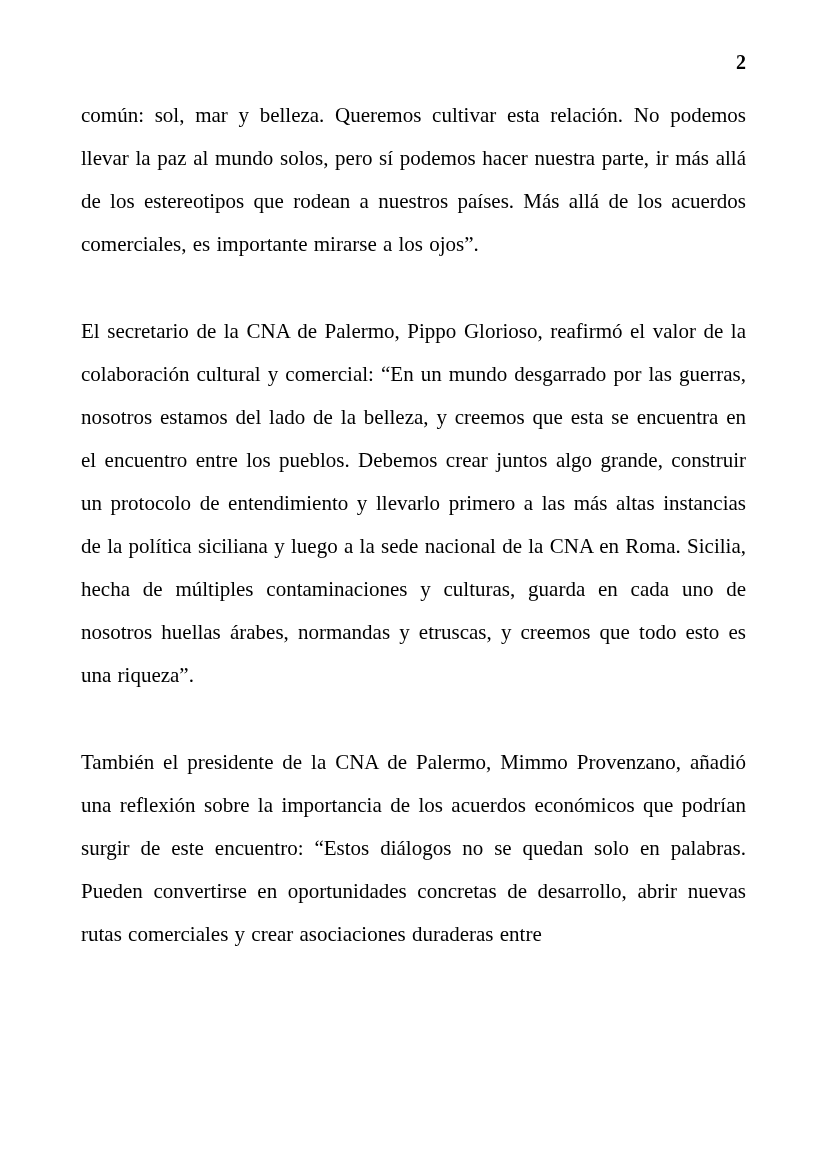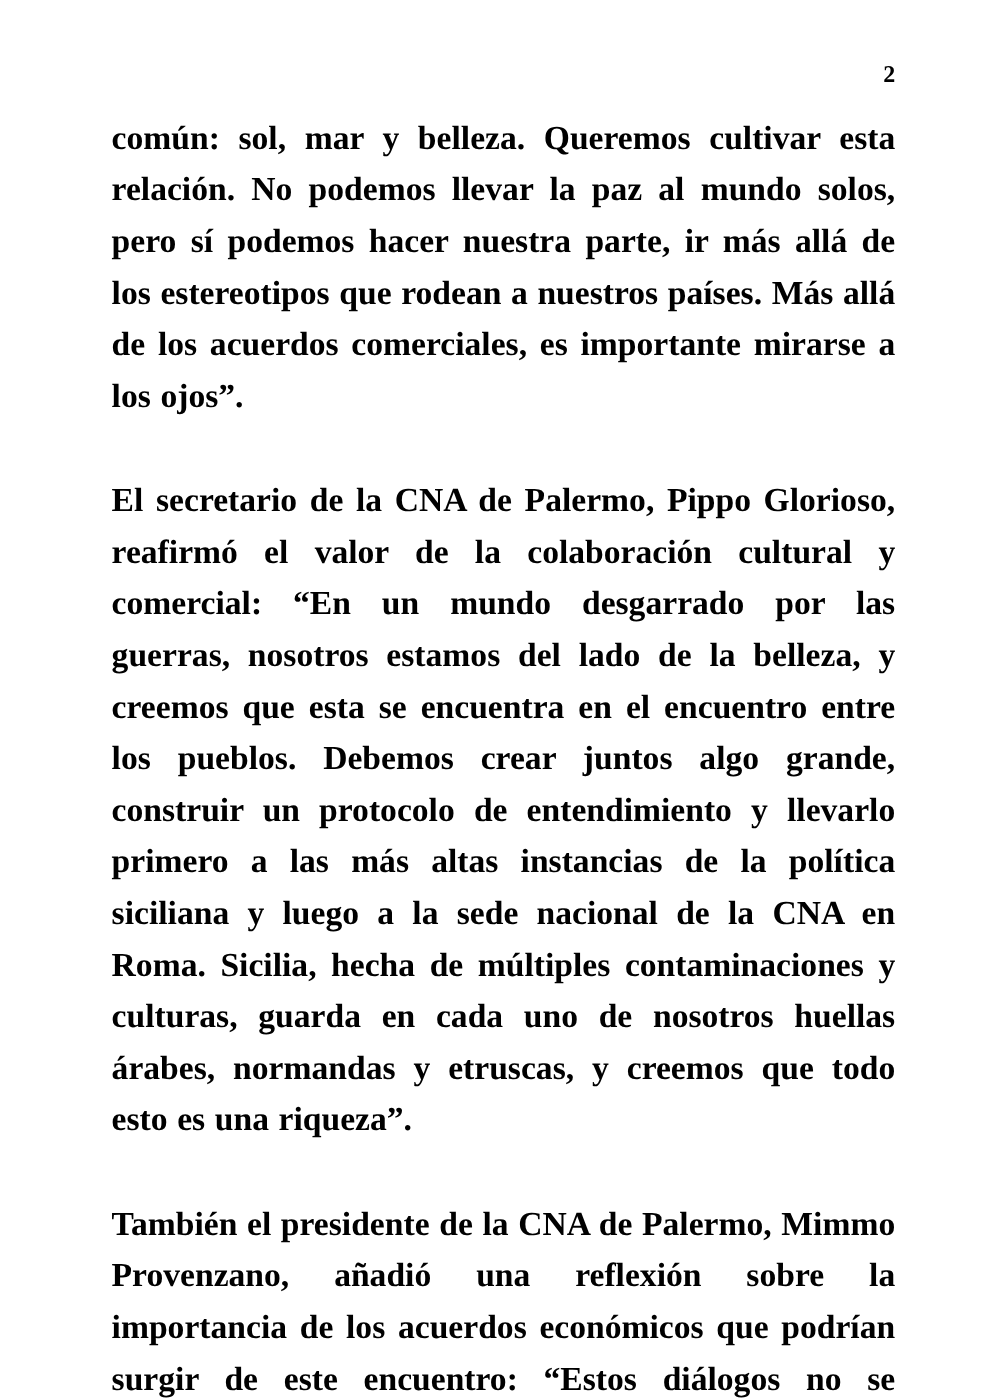--- a/index.html
+++ b/index.html
@@ -25,25 +25,25 @@
     line-height: 1;
     font-weight: bold;
   }
   .content {
     position: absolute;
     top: 94px;
     left: 81px;
     right: 79px;
   }
   .content p {
-    margin: 0 0 44px 12px;
-    font-size: 28px;
+    margin: 0 0 44px 0;
+    font-size: 21px;
     line-height: 43px;
     text-align: justify;
-    font-weight: bold;
+    font-weight: normal;
     word-spacing: 1px;
   }
   .content p:last-child {
     margin-bottom: 0;
   }
 </style>
 </head>
 <body>
 
 <div class="page">

